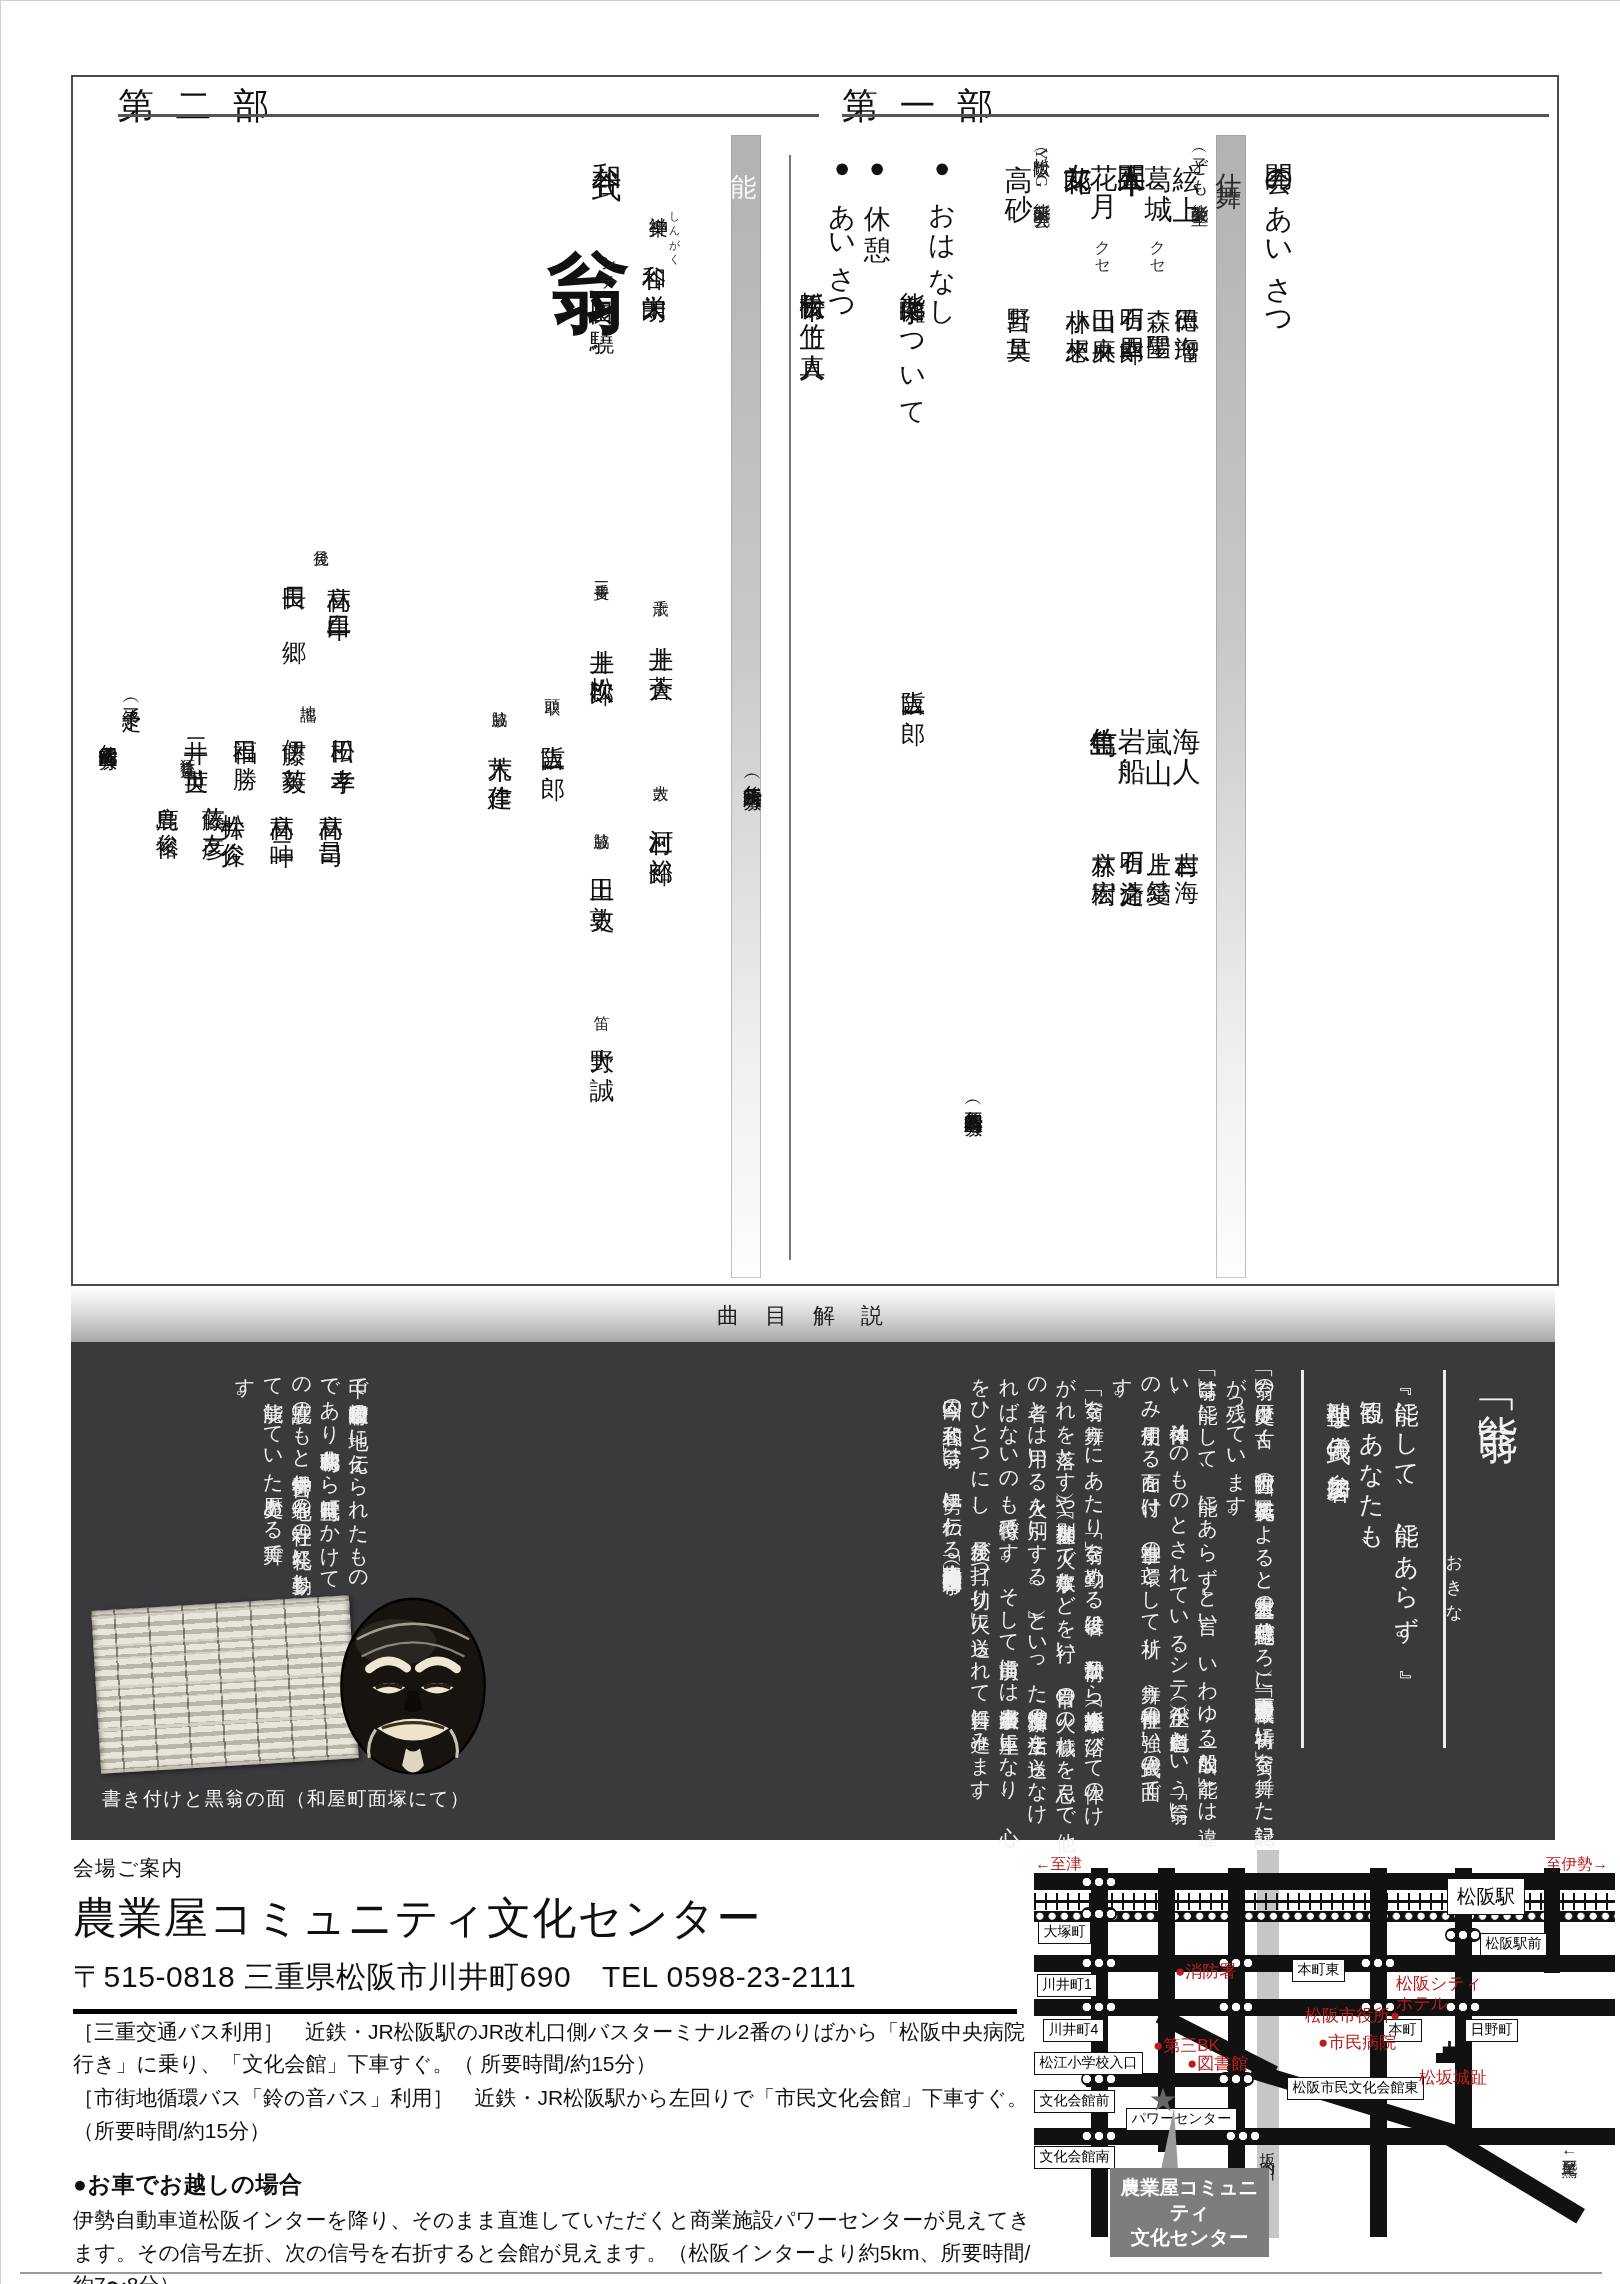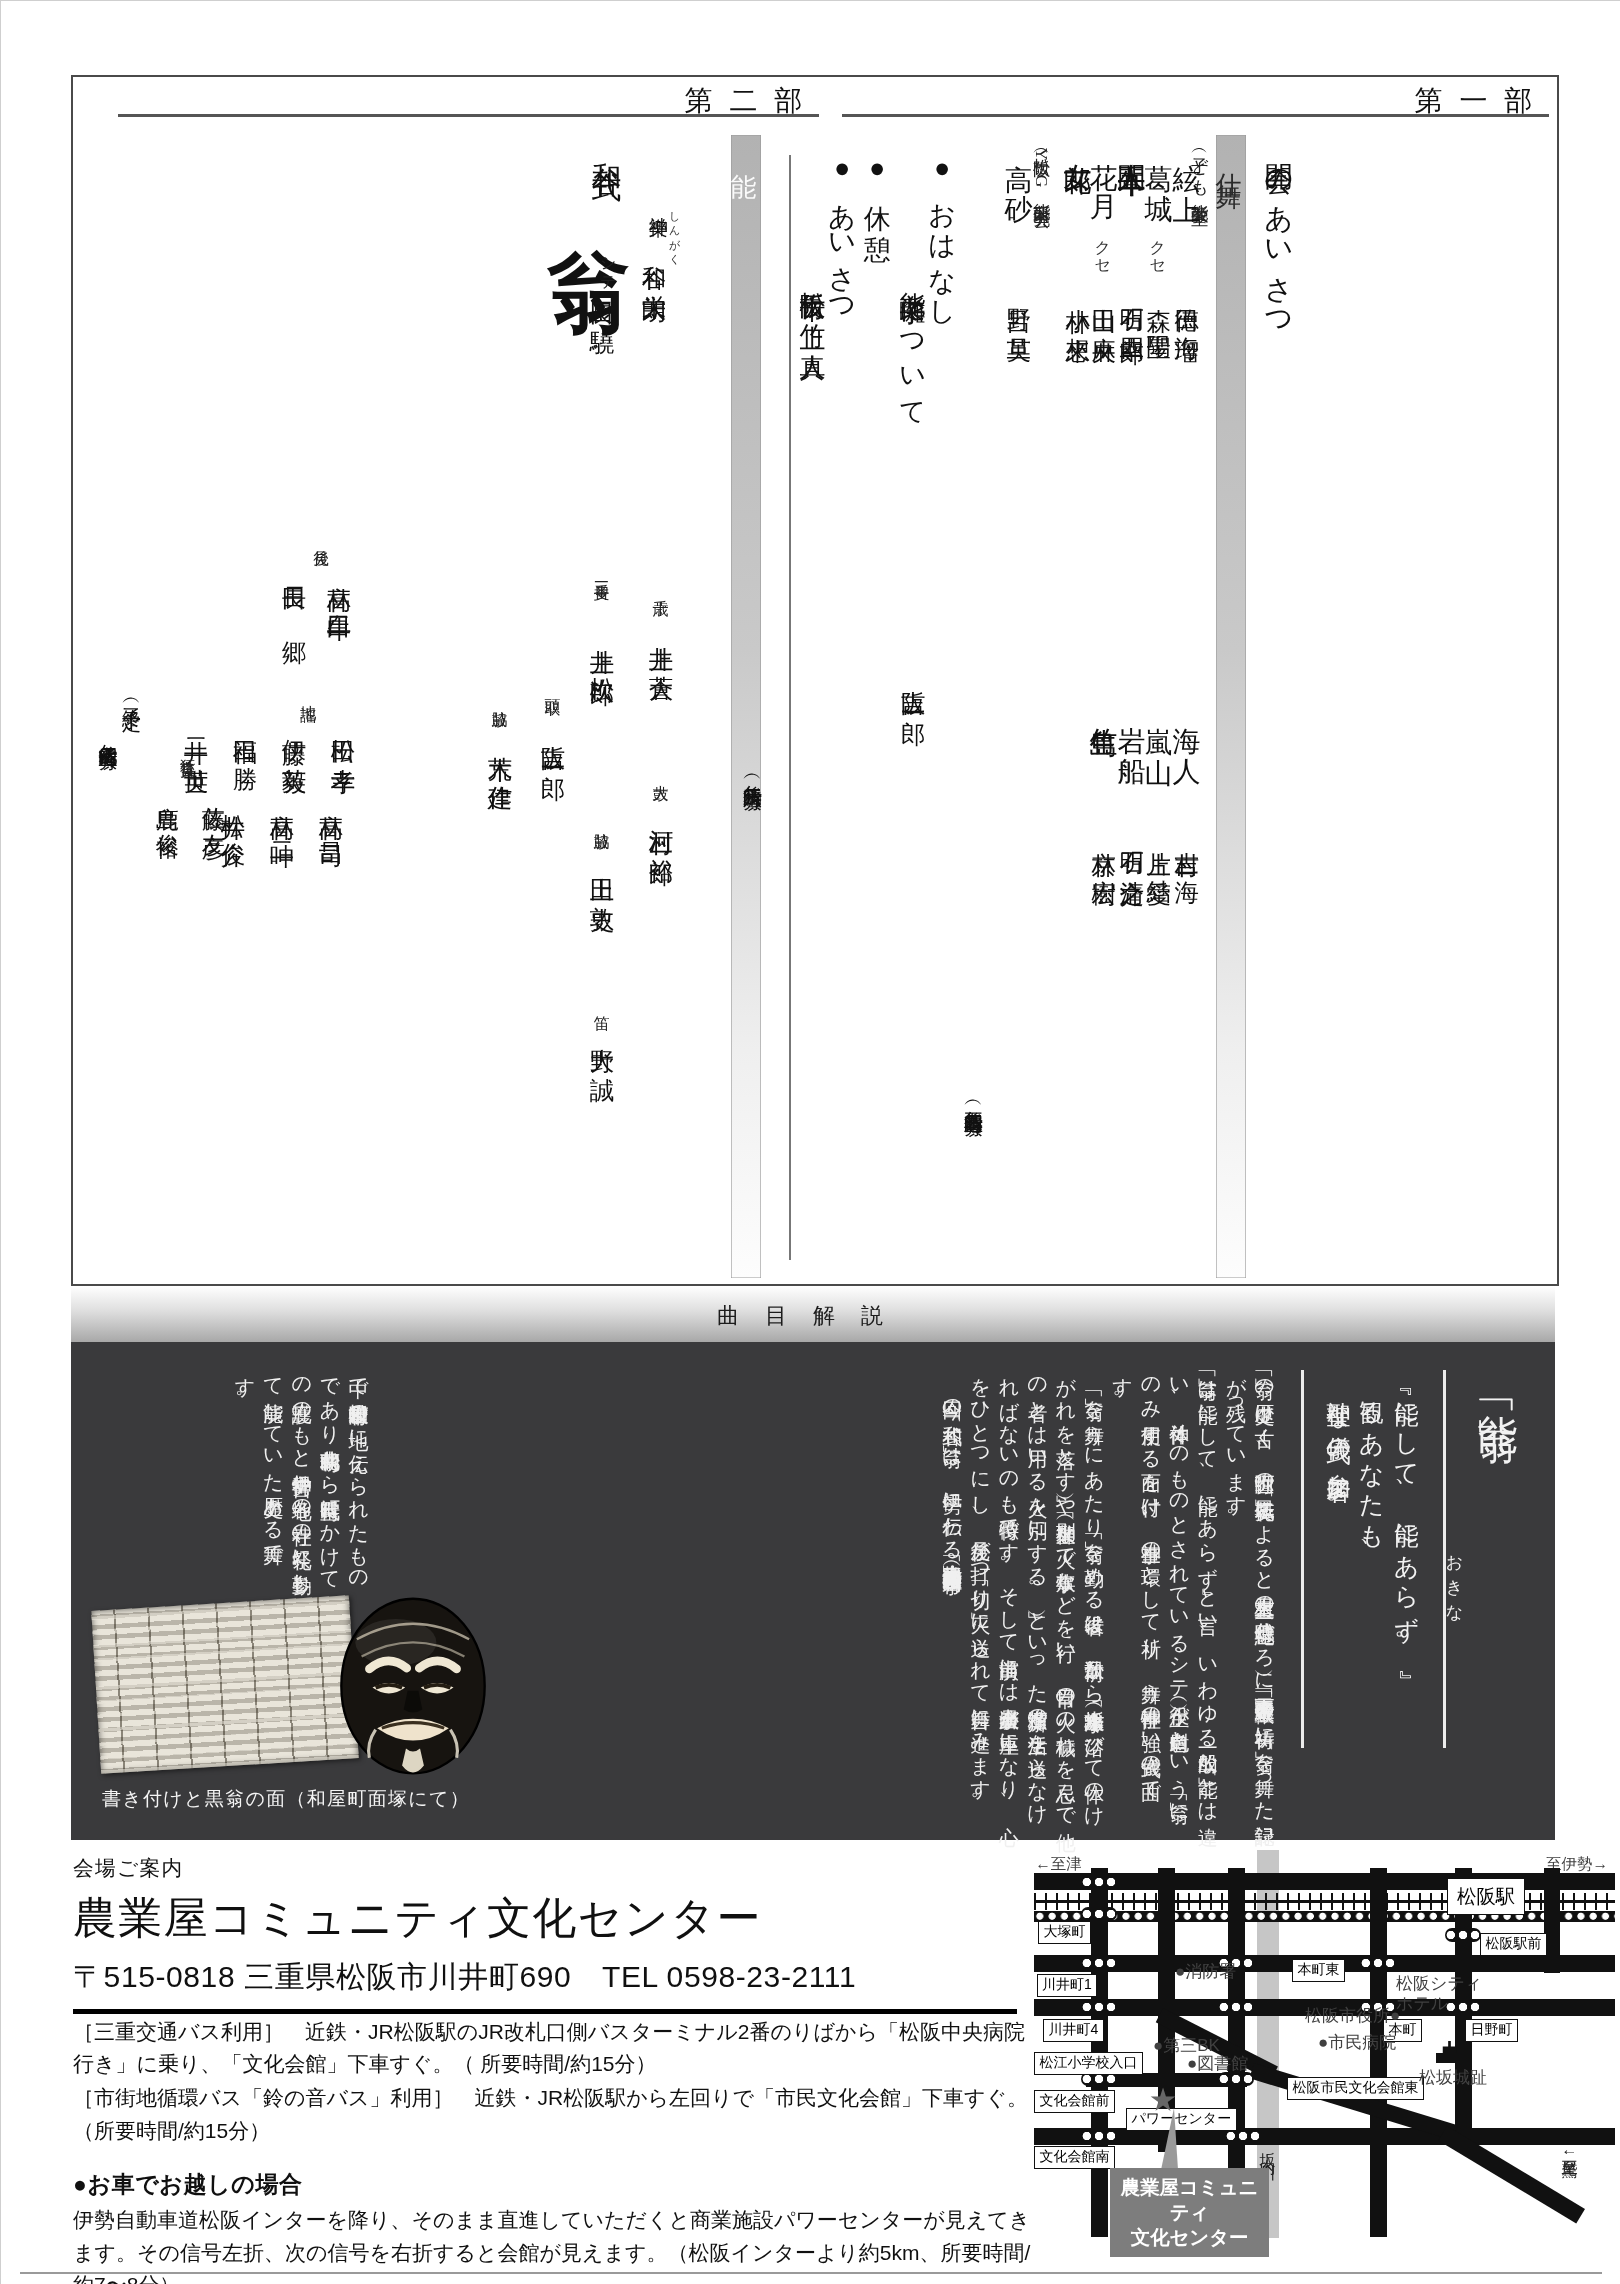--- a/index.html
+++ b/index.html
@@ -5,21 +5,21 @@
   html,body{margin:0;padding:0;background:#888;}
   .page{position:relative;width:1621px;height:2284px;background:#fff;margin:0 auto;
         font-family:"Liberation Serif", serif;color:#111;overflow:hidden;border:0.6px solid #cfcfcf;}
   .abs{position:absolute;}
   .v{position:absolute;writing-mode:vertical-rl;text-orientation:mixed;line-height:1.08;letter-spacing:1.3px;white-space:pre;}
   .hline{position:absolute;background:#555;height:2.6px;}
   .vline{position:absolute;background:#777;width:1.9px;}
 
   
   .progbox{position:absolute;left:70px;top:74px;width:1484px;height:1207px;border:2.6px solid #4a4a4a;background:#fff;}
-  .sec-title{position:absolute;top:5.2px;font-size:28px;letter-spacing:.6em;text-align:right;}
+  .sec-title{position:absolute;top:5.2px;font-size:36px;letter-spacing:.6em;text-align:left;}
   .graybar{position:absolute;width:30px;background:linear-gradient(180deg,#b2b2b2 0%,#c9c9c9 45%,#efefef 80%,#fdfdfd 100%);
            writing-mode:vertical-rl;font-size:26px;letter-spacing:10.3px;color:#2b2b2b;padding-top:18px;box-sizing:border-box;text-align:left;box-shadow:0 0 0 0.6px #999 inset;}
   .note{font-size:17.4px;letter-spacing:1.9px;color:#222;}
   .pcol{position:absolute;width:30px;height:1098px;}
   .pcol span{position:absolute;writing-mode:vertical-rl;left:50%;transform:translateX(-50%);line-height:1.08;white-space:pre;}
   .pt{font-size:28px;letter-spacing:1.3px;}
   .pn{font-size:24.5px;letter-spacing:1.3px;}
   .kuse{font-size:16px;color:#333;}
   .lbl{font-size:16px;letter-spacing:1.3px;color:#222;}
   .time{font-size:19px;letter-spacing:1.3px;}
@@ -54,21 +54,21 @@
 
   
   .map{position:absolute;left:1033px;top:1849px;width:581px;height:388px;font-family:"Liberation Sans",sans-serif;}
   .road{position:absolute;background:#111;}
   .river{position:absolute;left:223px;top:0;width:22px;height:388px;background:#c6c6c6;}
   .sig{position:absolute;width:36px;height:14px;background:#111;border-radius:7.8px;
        background-image:radial-gradient(circle at 5.8px 7px,#fff 3.9px,transparent 4.5px),
                         radial-gradient(circle at 18px 7px,#fff 3.9px,transparent 4.5px),
                         radial-gradient(circle at 30px 7px,#fff 3.9px,transparent 4.5px);}
   .mbox{position:absolute;background:#fff;border:1.9px solid #111;font-size:14px;padding:1.3px 4.5px;white-space:nowrap;color:#000;}
-  .mtxt{position:absolute;font-size:17px;color:#404040;white-space:nowrap;}
+  .mtxt{position:absolute;font-size:17px;color:#b91c1c;white-space:nowrap;}
   .star{position:absolute;font-size:28px;color:#666;}
   .vbox{position:absolute;left:76px;top:318px;width:154px;background:#7d7d7d;color:#fff;
         font-size:19.4px;font-weight:bold;text-align:center;padding:6.5px 2.6px;line-height:1.3;}
   .tri{position:absolute;left:127px;top:258px;width:0;height:0;border-left:13px solid transparent;
        border-right:4.5px solid transparent;border-bottom:62px solid #9a9a9a;}
   .castle{position:absolute;left:402px;top:191px;width:27px;height:22px;background:#111;
           clip-path:polygon(0 100%,0 55%,25% 55%,25% 25%,45% 25%,45% 0,55% 0,55% 25%,75% 25%,75% 55%,100% 55%,100% 100%);}
   .mapv{position:absolute;writing-mode:vertical-rl;font-size:16px;color:#222;white-space:pre;line-height:1.1;}
   .bottomline{position:absolute;left:19.4px;top:2271px;width:1582px;height:1.9px;background:#9a9a9a;}
 </style>

